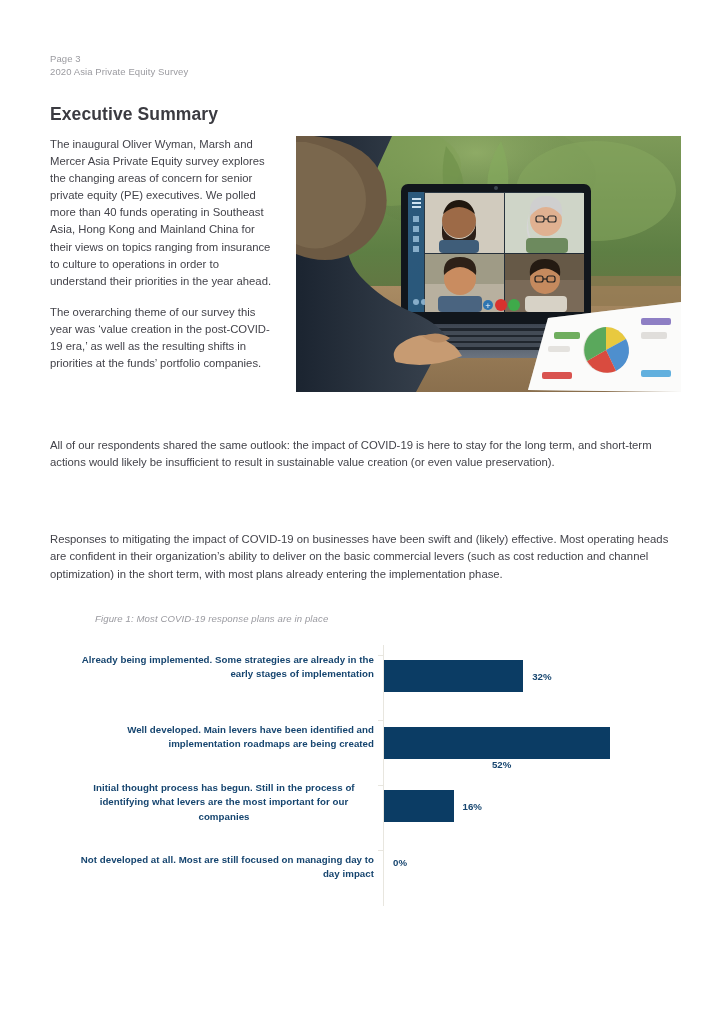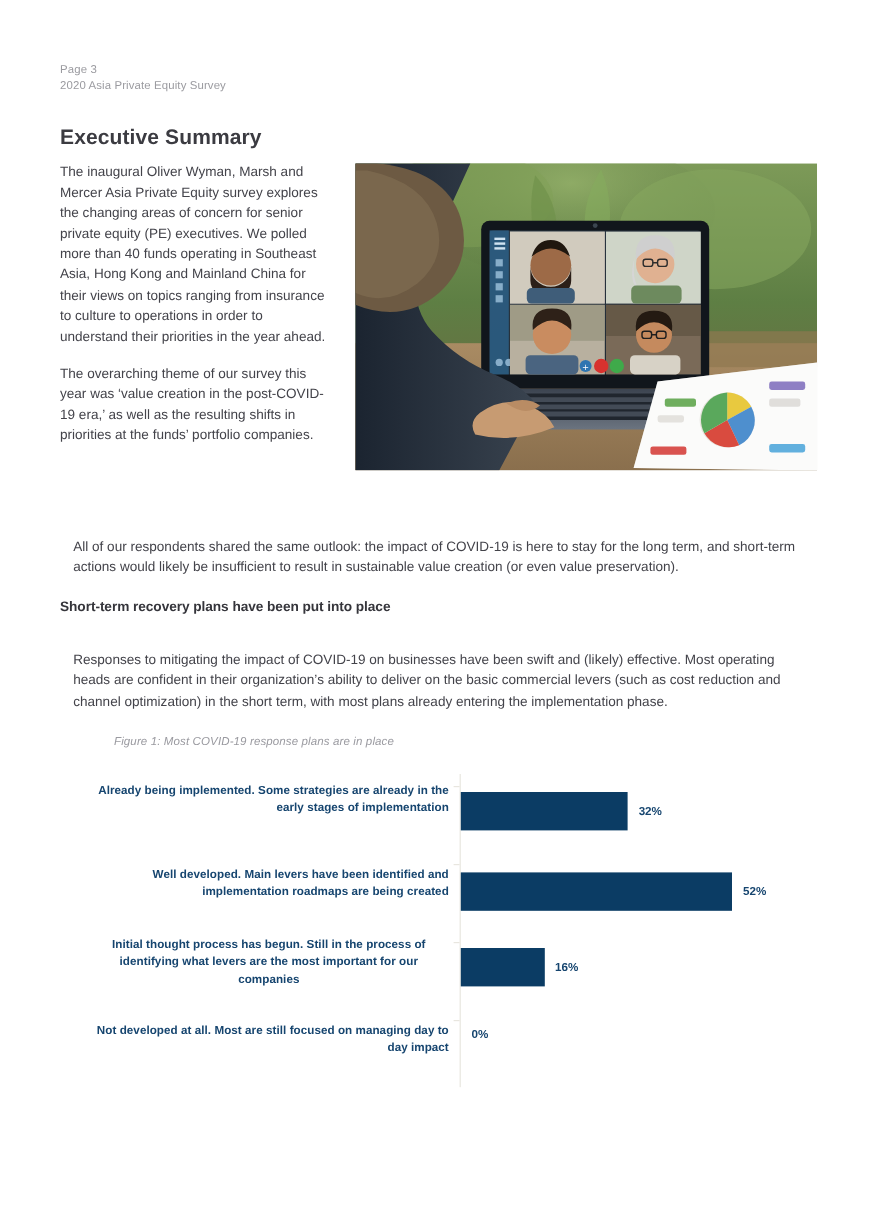--- a/index.html
+++ b/index.html
@@ -70,21 +70,21 @@
     overflow: hidden;
   }
 
   
   .body-block {
     position: absolute;
     left: 50px;
     width: 634px;
   }
   .body-block p {
-    margin: 11px;
+    margin: 0;
     font-size: 11.3px;
     line-height: 17.3px;
     color: #43434a;
   }
   #para-outlook { top: 437px; }
   #subhead-recovery {
     top: 500px;
     font-size: 11.4px;
     font-weight: bold;
     color: #35353b;
@@ -163,21 +163,21 @@
     margin-left: 9px;
     white-space: nowrap;
   }
 
   
   .r0 .cat-label { top: 8px; }
   .r0 .bar-wrap  { top: 15px; }
   .r0 .tick      { top: 10px; }
 
   .r1 .cat-label { top: 13px; text-align: right; }
-  .r1 .bar-wrap  { top: 17px; }
+  .r1 .bar-wrap  { top: 17px; flex-direction: column; }
   .r1 .tick      { top: 10px; }
 
   .r2 .cat-label { top: 6px; text-align: center; }
   .r2 .bar-wrap  { top: 15px; }
   .r2 .tick      { top: 10px; }
 
   .r3 .cat-label { top: 13px; }
   .r3 .bar-wrap  { top: 17px; }
   .r3 .tick      { top: 10px; }
 
@@ -323,21 +323,20 @@
         <rect x="252" y="210" width="22" height="6" rx="2" fill="#e4e2de"></rect>
         <rect x="246" y="236" width="30" height="7" rx="2" fill="#d9534f"></rect>
       </g>
     </svg>
   </div>
 
   <div class="body-block" id="para-outlook">
     <p>All of our respondents shared the same outlook: the impact of COVID-19 is here to stay for the long term, and short-term actions would likely be insufficient to result in sustainable value creation (or even value preservation).</p>
   </div>
 
-  <div class="body-block" id="subhead-recovery">Short-term recovery plans have been put into place</div>
 
   <div class="body-block" id="para-responses">
     <p>Responses to mitigating the impact of COVID-19 on businesses have been swift and (likely) effective. Most operating heads are confident in their organization’s ability to deliver on the basic commercial levers (such as cost reduction and channel optimization) in the short term, with most plans already entering the implementation phase.</p>
   </div>
 
   <div class="fig-caption">Figure 1: Most COVID-19 response plans are in place</div>
 
   <div class="chart">
     <div class="chart-axis" style="background: rgb(232, 230, 223);"></div>
     <div class="chart-rows">

